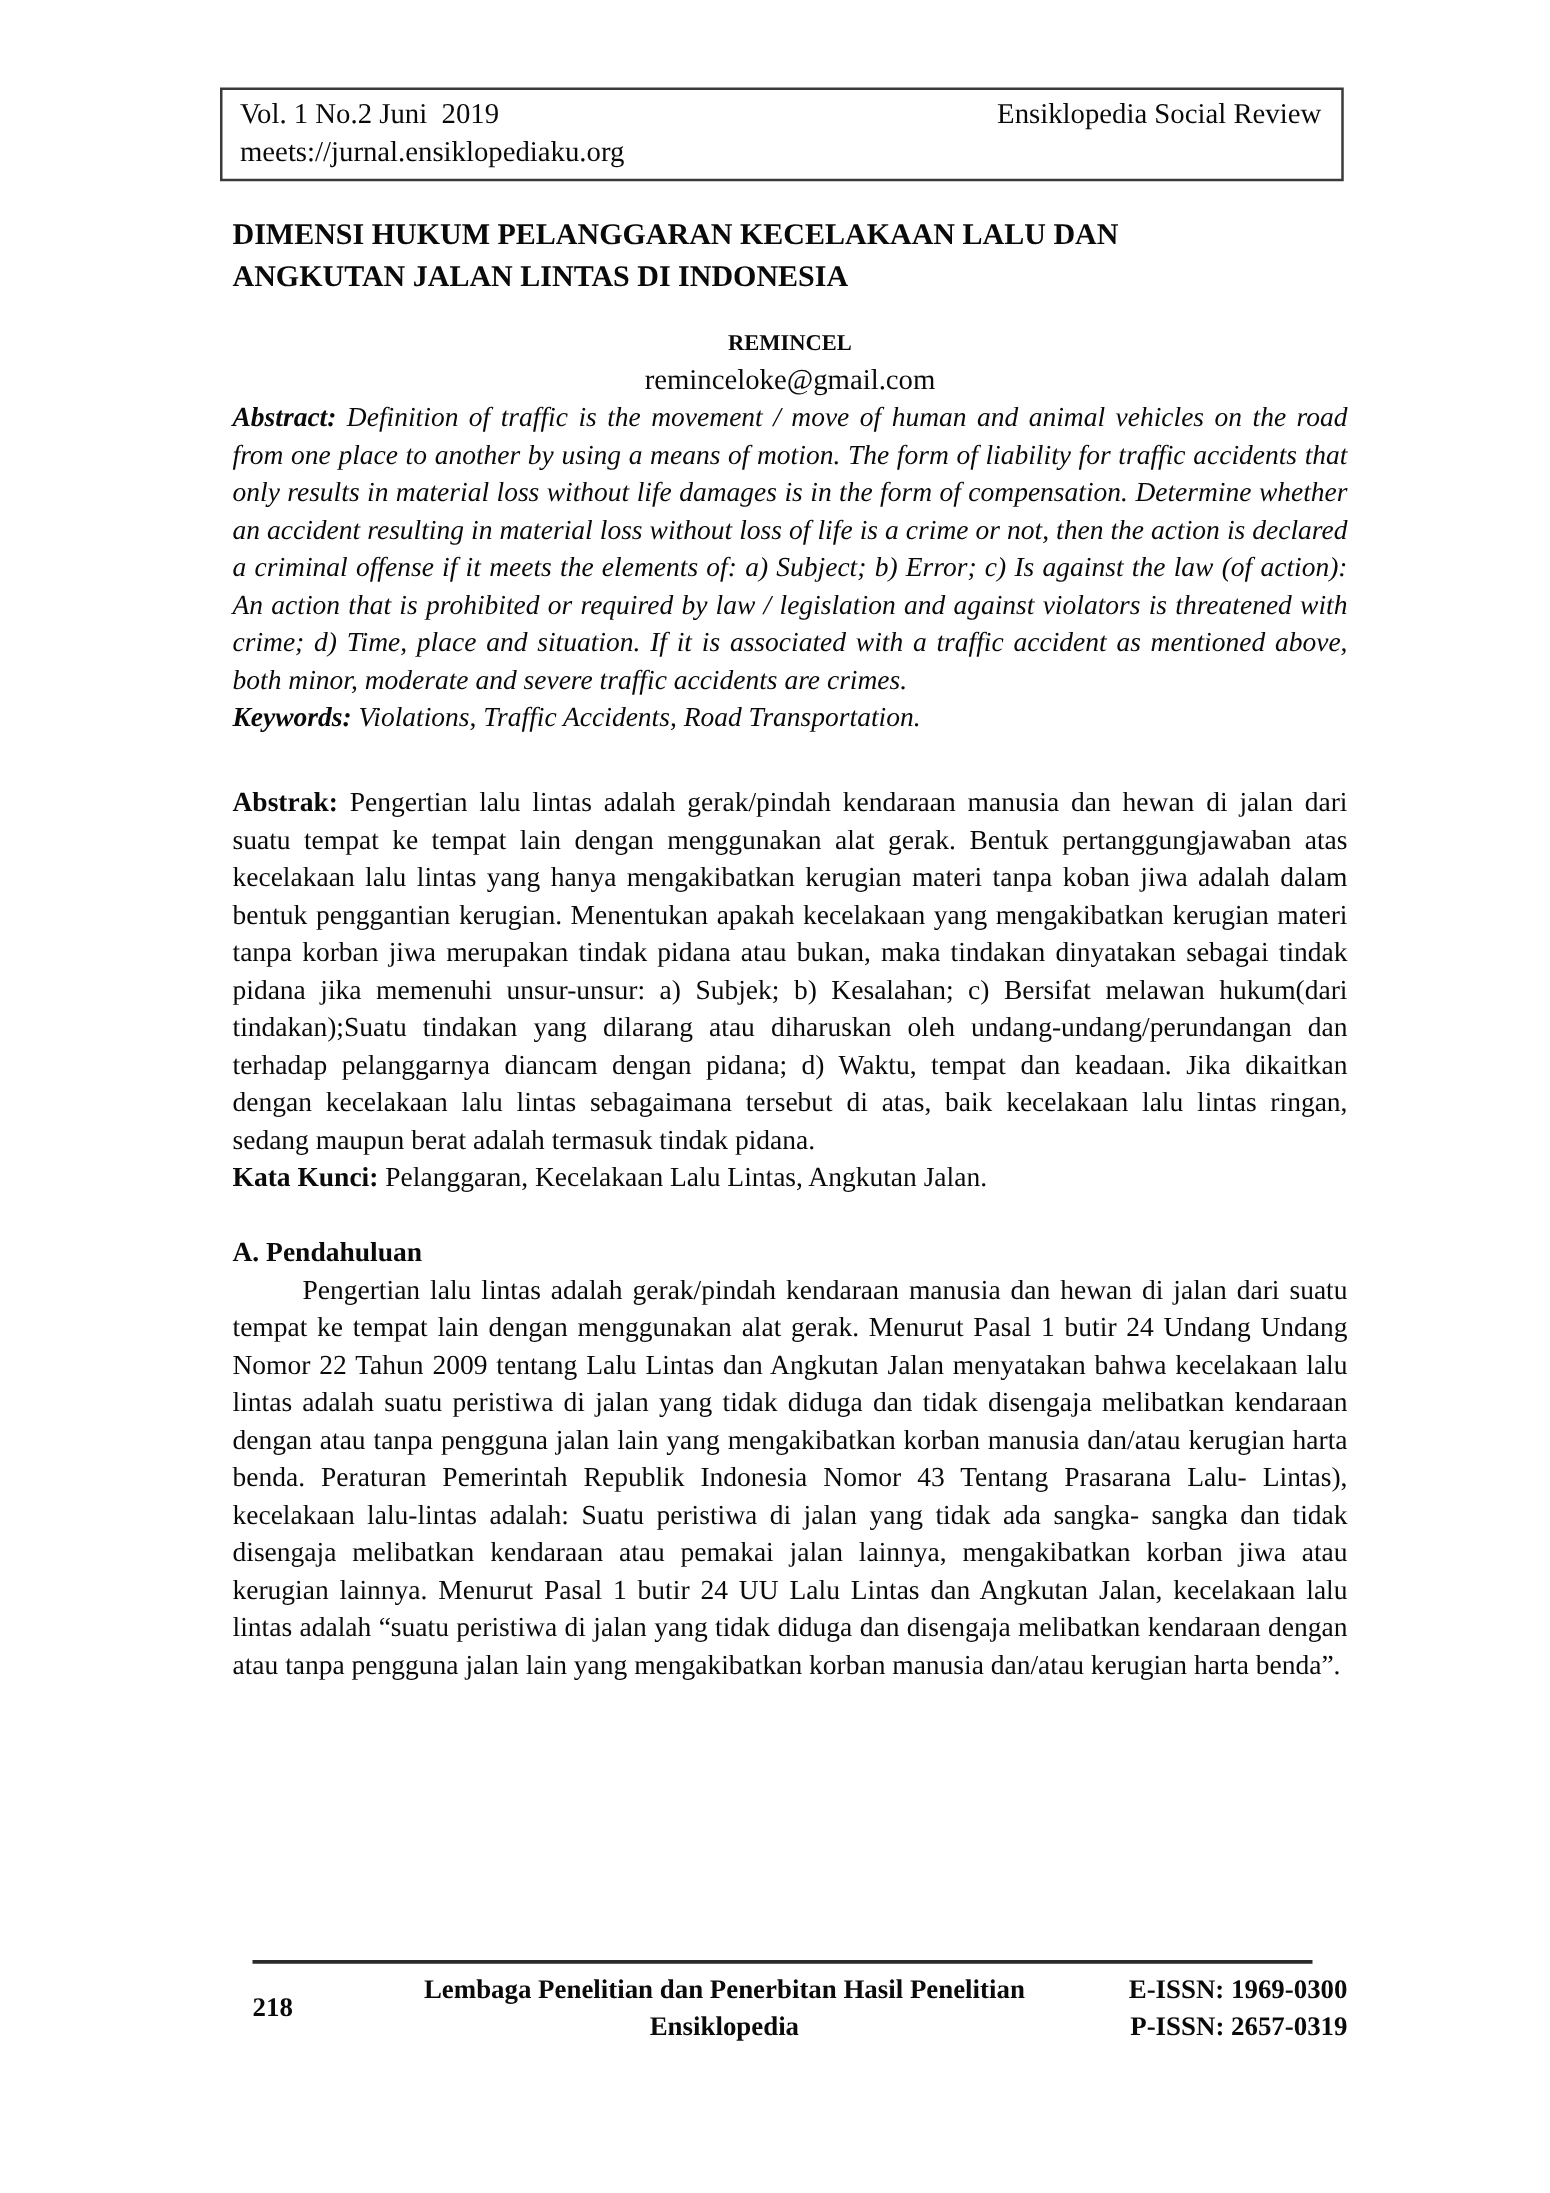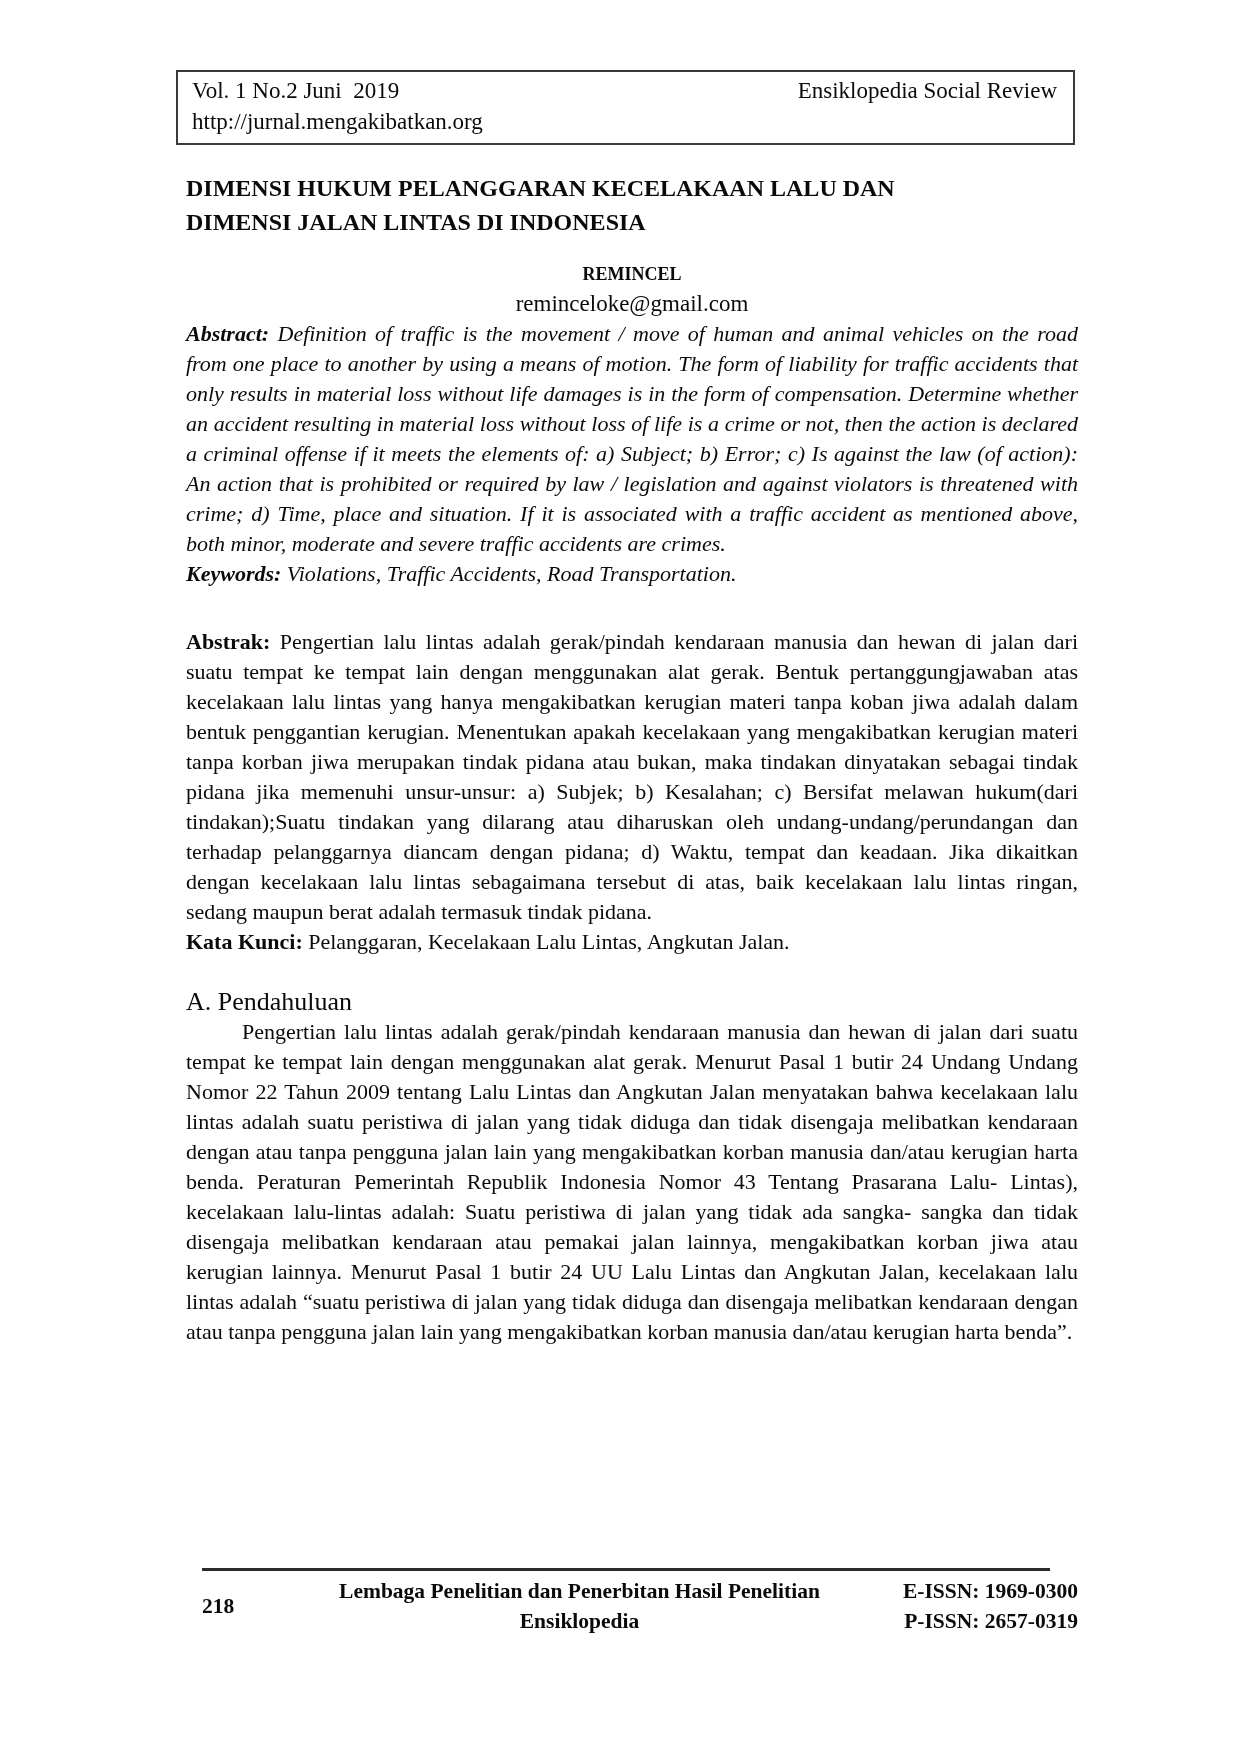--- a/index.html
+++ b/index.html
@@ -61,22 +61,22 @@
     font-size: 22px;
     line-height: 30px;
     text-align: justify;
   }
   .abstract-en { font-style: italic; }
   .lead-bold { font-weight: bold; }
   .keywords-en { font-style: italic; }
   .abstract-id { margin-top: 38px; }
   .section-heading {
     margin-top: 30px;
-    font-size: 26px;
-    font-weight: normal;
+    font-size: 22px;
+    font-weight: bold;
     line-height: 30px;
   }
   .section-para { text-indent: 56px; }
 
   
   .footer {
     margin-top: auto;
   }
   .footer-rule {
     border-top: 3px solid #2b2b2b;
@@ -108,26 +108,26 @@
 </head>
 <body>
 
 <div class="page">
 
   <div class="header-box">
     <div class="header-row">
       <span class="header-vol">Vol. 1 No.2 Juni  2019</span>
       <span>Ensiklopedia Social Review</span>
     </div>
-    <div>http://jurnal.mengakibatkan.org</div>
+    <div>meets://jurnal.ensiklopediaku.org</div>
   </div>
 
   <div class="title-block">
     <div>DIMENSI HUKUM PELANGGARAN KECELAKAAN LALU DAN</div>
-    <div>DIMENSI JALAN LINTAS DI INDONESIA</div>
+    <div>ANGKUTAN JALAN LINTAS DI INDONESIA</div>
   </div>
 
   <div class="author-block">
     <div class="author-name">REMINCEL</div>
     <div>reminceloke@gmail.com</div>
   </div>
 
   <p class="para abstract-en"><span class="lead-bold">Abstract:</span><span> Definition of traffic is the movement / move of human and animal vehicles on the road from one place to another by using a means of motion. The form of liability for traffic accidents that only results in material loss without life damages is in the form of compensation. Determine whether an accident resulting in material loss without loss of life is a crime or not, then the action is declared a criminal offense if it meets the elements of: a) Subject; b) Error; c) Is against the law (of action): An action that is prohibited or required by law / legislation and against violators is threatened with crime; d) Time, place and situation. If it is associated with a traffic accident as mentioned above, both minor, moderate and severe traffic accidents are crimes.</span></p>
   <p class="para keywords-en"><span class="lead-bold">Keywords:</span><span> Violations, Traffic Accidents, Road Transportation.</span></p>
 

